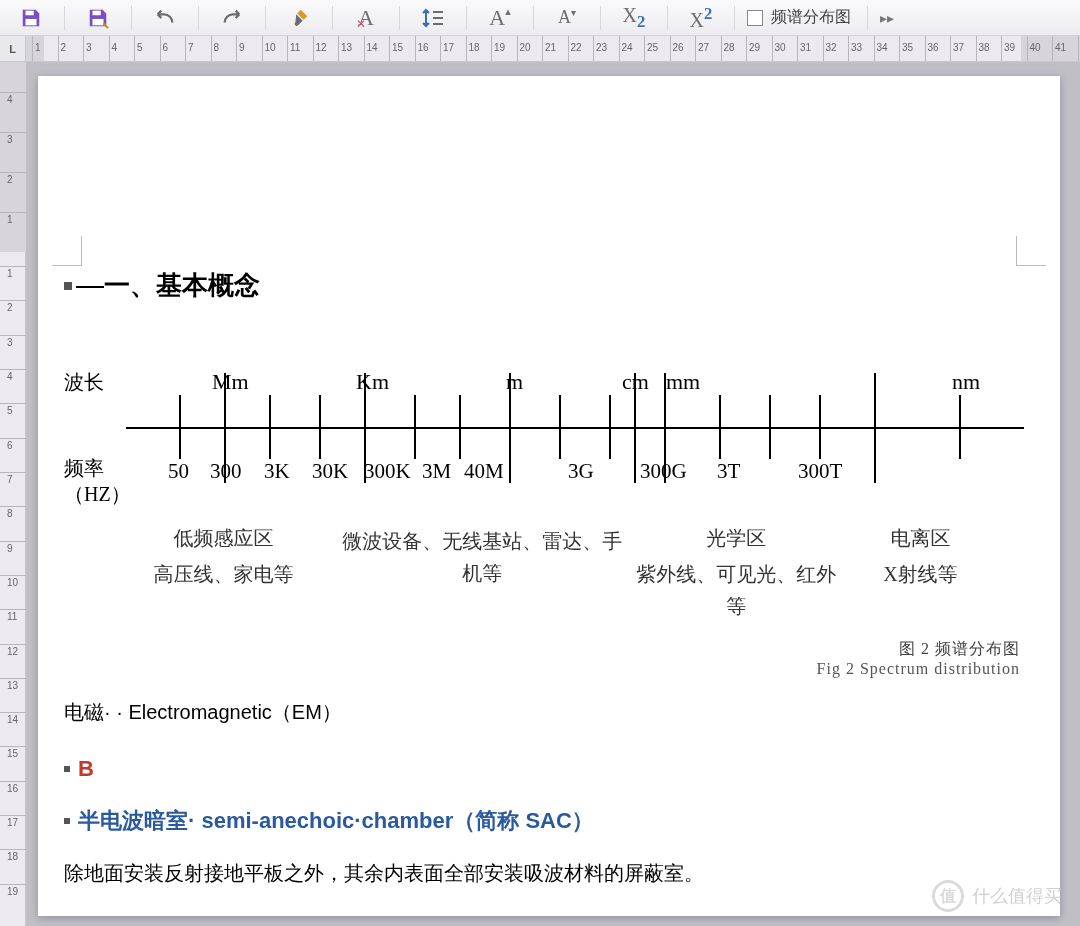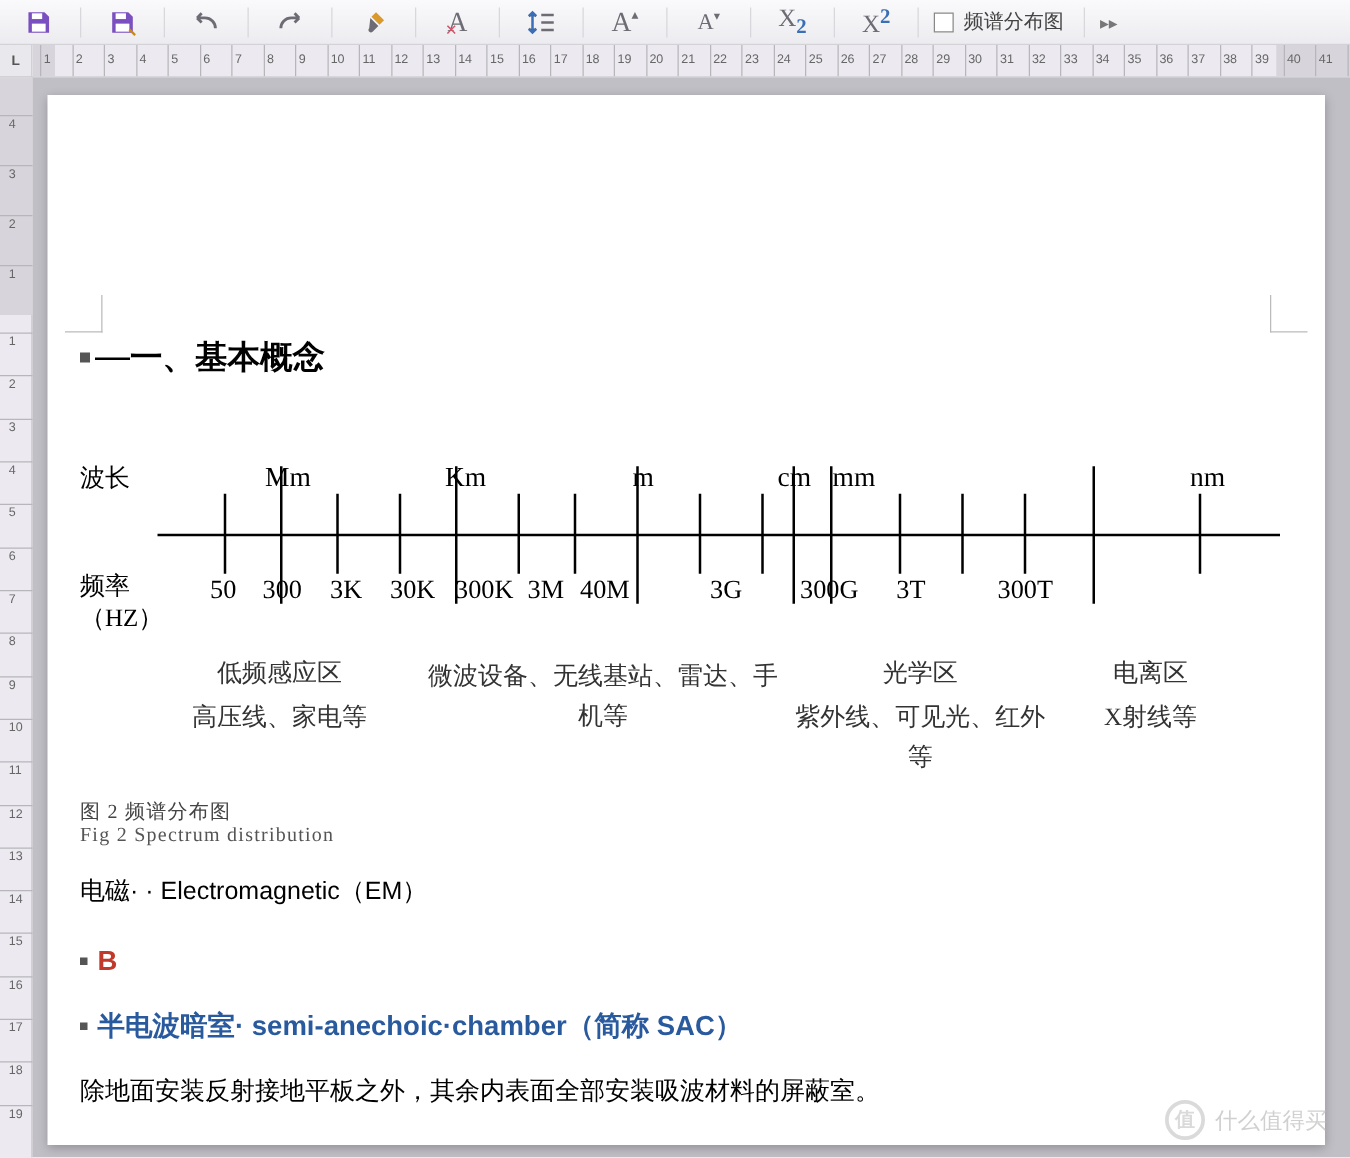--- a/index.html
+++ b/index.html
@@ -104,21 +104,21 @@
   .tickv{ position:absolute; top:74px; width:2px; background:#000;}
   .tickv.short{ height:64px;}
   .tickv.long{ top:52px;height:110px;}
   .wl-label{ position:absolute; top:48px; font-size:22px;}
   .fr-label{ position:absolute; top:138px; font-size:21px;text-align:center;}
   .side{ position:absolute; left:0; font-size:20px;}
   .zones{ position:absolute; top:204px; left:50px; right:20px; display:flex; font-size:20px; color:#333;}
   .zone{ text-align:center;}
   .zone .t{ margin-bottom:6px;}
   .zone .d{ line-height:1.6;text-align:center;}
-  .caption{ position:absolute; top:318px; left:0; right:0; text-align:left; font-size:16px; color:#444;}
+  .caption{ position:absolute; top:318px; left:0; right:0; text-align:right; font-size:16px; color:#444;}
   .caption .cn{letter-spacing:1px;}
   .caption .en{letter-spacing:1px; color:#555;}
   .body-text{ font-size:20px; margin-top:78px;}
   .b-red{ color:#c0392b; font-weight:700; font-size:22px; margin-top:30px;}
   .b-red .sq,.b-blue .sq{display:inline-block;width:6px;height:6px;background:#555;margin-right:8px;transform:translateY(-4px);}
   .b-blue{ color:#2a5a9e; font-weight:700; font-size:22px; margin-top:24px;}
   .para{ font-size:20px; margin-top:22px; line-height:1.5;}
   
   .watermark{
     position:absolute; right:18px; bottom:14px;

